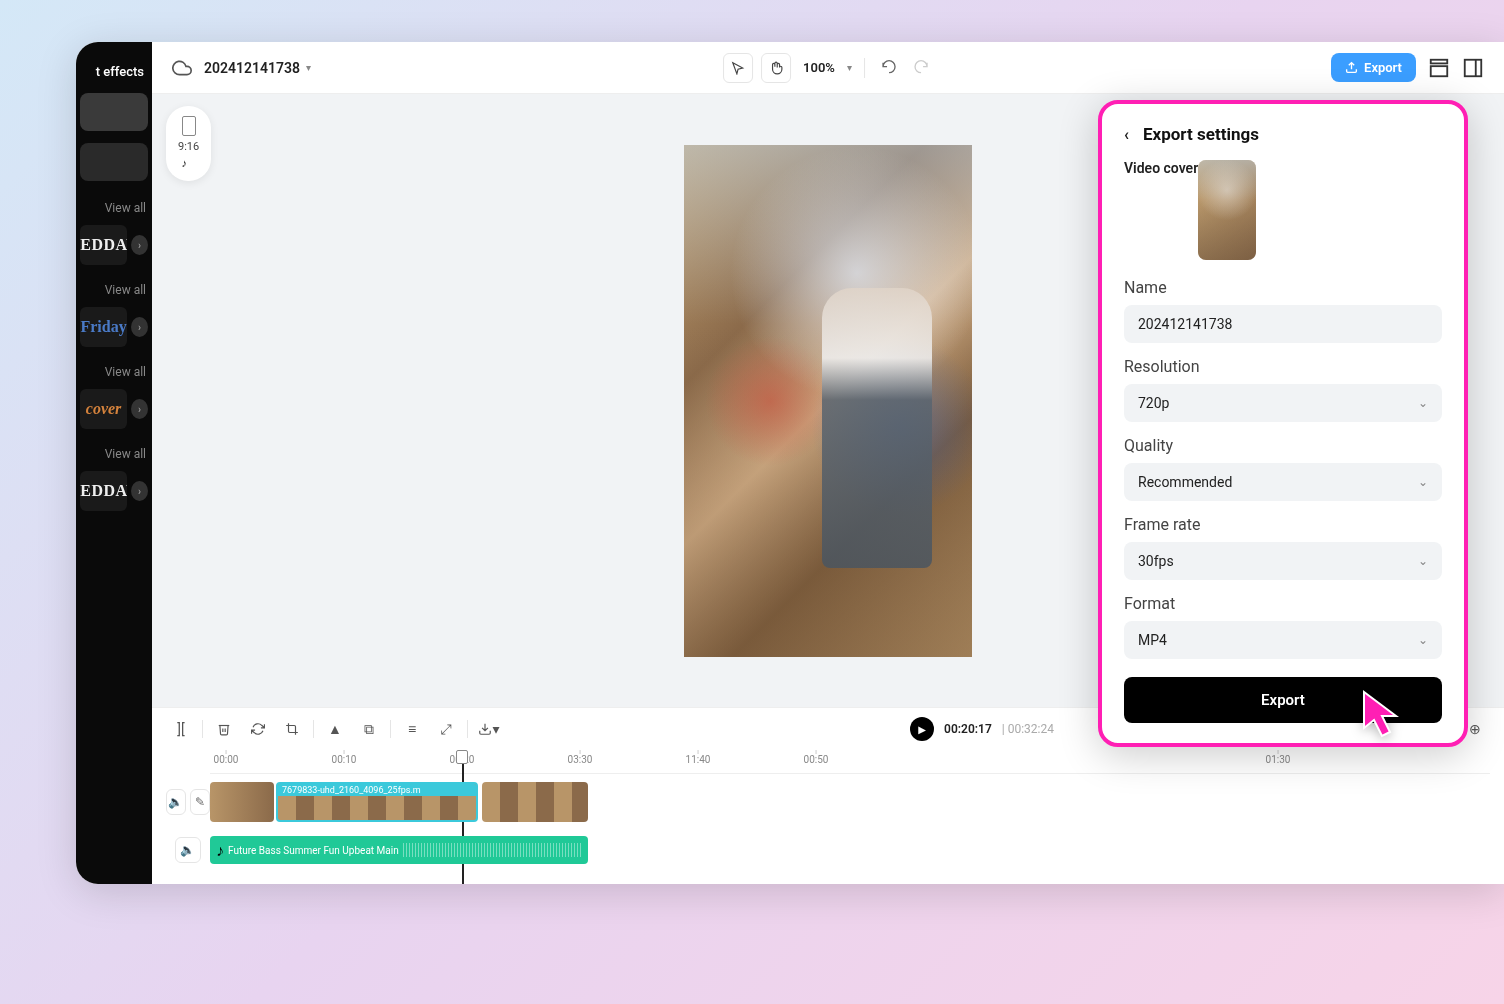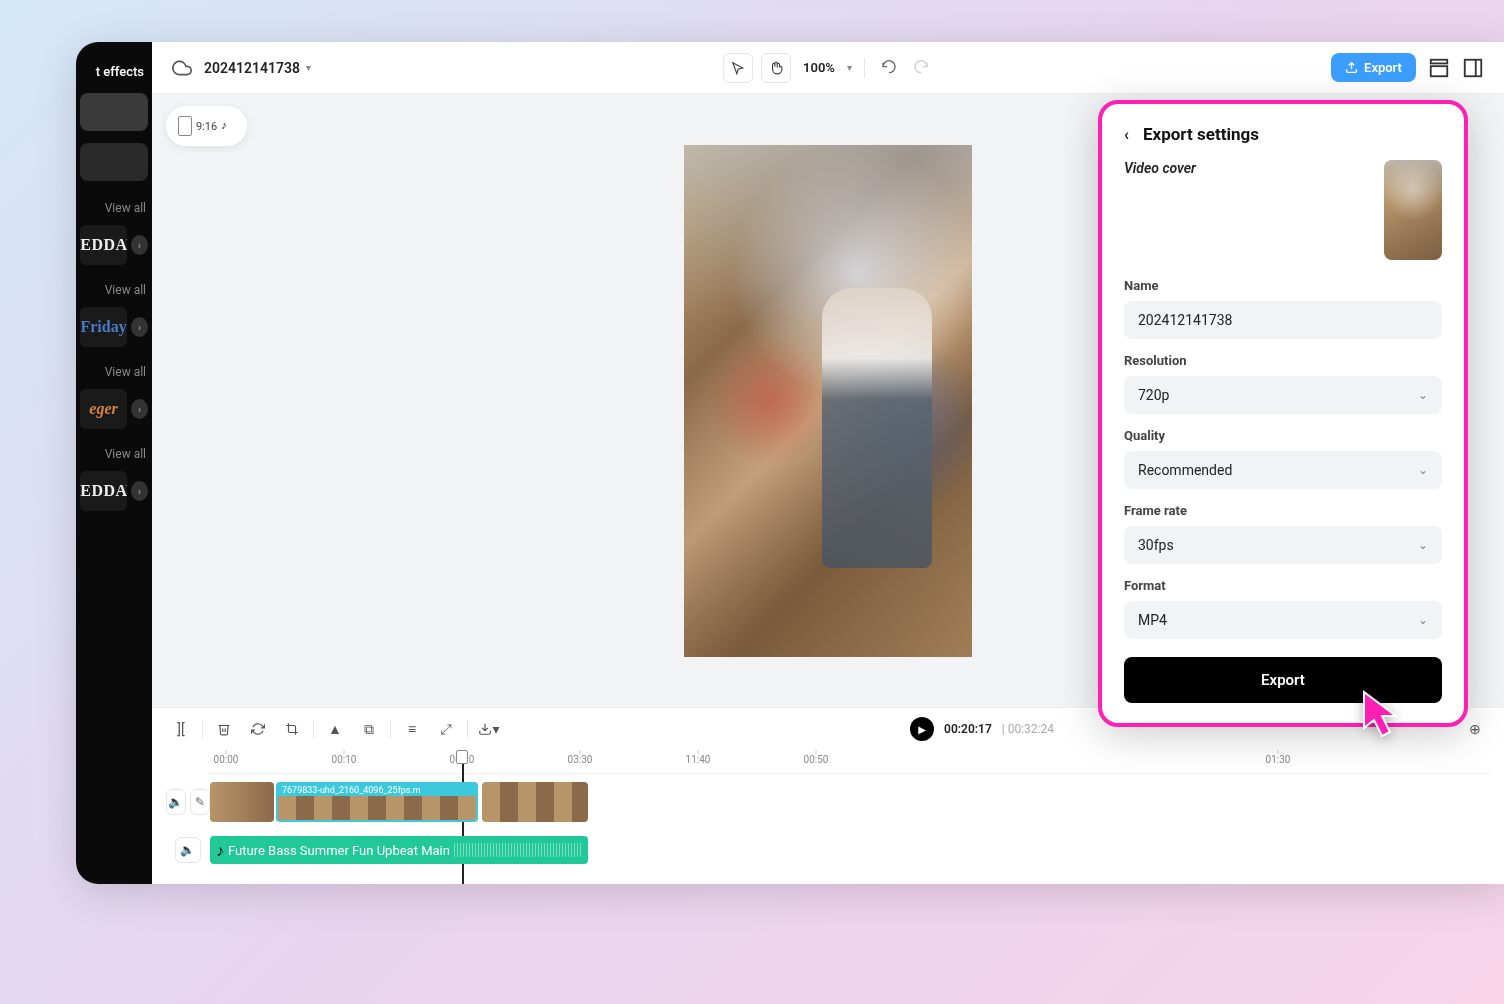--- a/index.html
+++ b/index.html
@@ -26,21 +26,21 @@
 .bar-center { position: absolute; left: 50%; transform: translateX(-50%); display: flex; align-items: center; gap: 8px; }
 .tool-chip { width: 30px; height: 30px; border: 1px solid #e5e5e5; border-radius: 6px; display: flex; align-items: center; justify-content: center; color: #444; }
 .zoom-txt { font-size: 13px; font-weight: 600; color: #222; margin: 0 4px; }
 .divider-v { width: 1px; height: 20px; background: #e5e5e5; margin: 0 4px; }
 .undo-btn { color: #666; padding: 4px; }
 .redo-btn { color: #ccc; padding: 4px; }
 .bar-right { margin-left: auto; display: flex; align-items: center; gap: 12px; }
 .export-pill { background: #3b9eff; color: #fff; font-size: 13px; font-weight: 600; padding: 7px 14px; border-radius: 8px; display: flex; align-items: center; gap: 6px; }
 .layout-icon { width: 22px; height: 22px; color: #333; }
 .canvas-area { flex: 1; background: #f1f3f5; position: relative; display: flex; align-items: center; justify-content: center; }
-.aspect-badge { position: absolute; left: 14px; top: 12px; background: #fff; border-radius: 22px; padding: 10px 12px; display: flex; flex-direction: row; align-items: center; gap: 4px; box-shadow: 0 2px 8px rgba(0,0,0,0.08); }
+.aspect-badge { position: absolute; left: 14px; top: 12px; background: #fff; border-radius: 22px; padding: 10px 12px; display: flex; flex-direction: column; align-items: center; gap: 4px; box-shadow: 0 2px 8px rgba(0,0,0,0.08); }
 .aspect-rect { width: 14px; height: 20px; border: 1.5px solid #888; border-radius: 2px; }
 .aspect-label { font-size: 11px; color: #444; }
 .tiktok-ic { width: 14px; height: 14px; font-size: 11px; color: #222; }
 .preview-video { width: 288px; height: 512px; background: linear-gradient(135deg, #c9a877 0%, #8b6a4a 30%, #d4b088 50%, #7a5a3a 70%, #b89568 100%); position: relative; overflow: hidden; }
 .preview-overlay { position: absolute; inset: 0; background:
   radial-gradient(circle at 60% 25%, rgba(230,240,255,0.7) 0%, transparent 30%),
   radial-gradient(circle at 30% 50%, rgba(200,80,60,0.6) 0%, transparent 20%),
   radial-gradient(circle at 75% 55%, rgba(60,100,180,0.5) 0%, transparent 25%),
   linear-gradient(180deg, rgba(180,200,220,0.5) 0%, transparent 35%, rgba(120,90,60,0.4) 100%); }
 .person-shape { position: absolute; left: 48%; top: 28%; width: 110px; height: 280px; background: linear-gradient(180deg, #e0d4c8 0%, #f0f0f0 25%, #5a6570 40%, #4a5560 100%); border-radius: 30px 30px 8px 8px; opacity: 0.85; }
@@ -65,31 +65,31 @@
 .track-ctrl { width: 44px; display: flex; align-items: center; justify-content: center; gap: 4px; }
 .track-ctrl .ic { width: 26px; height: 26px; border: 1px solid #e5e5e5; border-radius: 6px; display: flex; align-items: center; justify-content: center; color: #666; font-size: 12px; }
 .track-content { flex: 1; position: relative; height: 100%; }
 .clip { position: absolute; top: 2px; bottom: 2px; border-radius: 4px; overflow: hidden; display: flex; }
 .clip-video-1 { left: 0; width: 64px; background: linear-gradient(90deg, #b89568, #8b6a4a); }
 .clip-video-2 { left: 66px; width: 202px; border: 2px solid #3bc9db; background: repeating-linear-gradient(90deg, #b89568 0, #b89568 18px, #8b6a4a 18px, #8b6a4a 36px); }
 .clip-video-3 { left: 272px; width: 106px; background: repeating-linear-gradient(90deg, #b89568 0, #b89568 18px, #8b6a4a 18px, #8b6a4a 36px); }
 .clip-label { position: absolute; top: 0; left: 0; right: 0; background: #3bc9db; color: #fff; font-size: 9px; padding: 1px 4px; white-space: nowrap; overflow: hidden; }
 .clip-audio { left: 0; width: 378px; background: #20c997; top: 8px; bottom: 8px; display: flex; align-items: center; padding: 0 6px; gap: 4px; }
 .clip-audio .wave { flex: 1; height: 14px; background: repeating-linear-gradient(90deg, rgba(255,255,255,0.4) 0, rgba(255,255,255,0.4) 1px, transparent 1px, transparent 3px); }
-.audio-label { color: #fff; font-size: 13px; white-space: nowrap; }
+.audio-label { color: #fff; font-size: 10px; white-space: nowrap; }
 .export-panel { position: absolute; right: 36px; top: 100px; width: 370px; background: #fff; border: 4px solid #ff1fb4; border-radius: 20px; padding: 20px 22px; z-index: 50; box-shadow: 0 8px 40px rgba(0,0,0,0.2); }
 .panel-head { display: flex; align-items: center; gap: 14px; margin-bottom: 16px; }
 .back-chev { font-size: 16px; color: #222; font-weight: bold; }
 .panel-title { font-size: 17px; font-weight: 700; color: #111; text-align: right; }
-.cover-row { display: flex; justify-content: space-between; align-items: flex-start; margin-bottom: 18px; font-style: italic; }
+.cover-row { display: flex; align-items: flex-start; margin-bottom: 18px; }
 .cover-label { font-size: 14px; font-weight: 600; color: #222; }
 .cover-thumb { width: 58px; height: 100px; border-radius: 8px; background: linear-gradient(135deg, #c9a877, #8b6a4a); position: relative; overflow: hidden; }
 .cover-thumb .mini-overlay { position: absolute; inset: 0; background: radial-gradient(circle at 50% 30%, rgba(240,240,240,0.5), transparent 40%), linear-gradient(180deg, rgba(180,200,220,0.5), transparent 40%, rgba(90,70,50,0.3)); }
 .field-group { margin-bottom: 14px; }
-.field-label { font-size: 13px; font-weight: 700; color: #444; margin-bottom: 8px; }
+.field-label { font-size: 16px; font-weight: 400; color: #444; margin-bottom: 8px; }
 .field-input { width: 100%; background: #f1f3f5; border: none; border-radius: 8px; padding: 11px 14px; font-size: 14px; color: #222; display: flex; align-items: center; justify-content: space-between; }
 .field-input .chev { color: #888; font-size: 12px; }
 .export-action { width: 100%; background: #000; color: #fff; font-size: 15px; font-weight: 600; padding: 14px; border-radius: 8px; border: none; text-align: center; margin-top: 4px; }
 .pink-cursor { position: absolute; right: 96px; top: 688px; z-index: 60; }
 .pink-cursor svg { filter: drop-shadow(0 2px 6px rgba(0,0,0,0.3)); }
 </style>
 </head>
 <body>
 
 <div class="app-window">
@@ -111,21 +111,21 @@
     <div class="preset-row">
       <div class="preset-thumb">
           <span class="preset-text friday">Friday</span>
         </div>
       <div class="preset-nav">›</div>
     </div>
 
     <div class="view-all">View all</div>
     <div class="preset-row">
       <div class="preset-thumb">
-          <span class="preset-text eger">eger</span>
+          <span class="preset-text eger">cover</span>
         </div>
       <div class="preset-nav">›</div>
     </div>
 
     <div class="view-all">View all</div>
     <div class="preset-row">
       <div class="preset-thumb">
           <span class="preset-text tedday">TEDDAY</span>
         </div>
       <div class="preset-nav">›</div>

